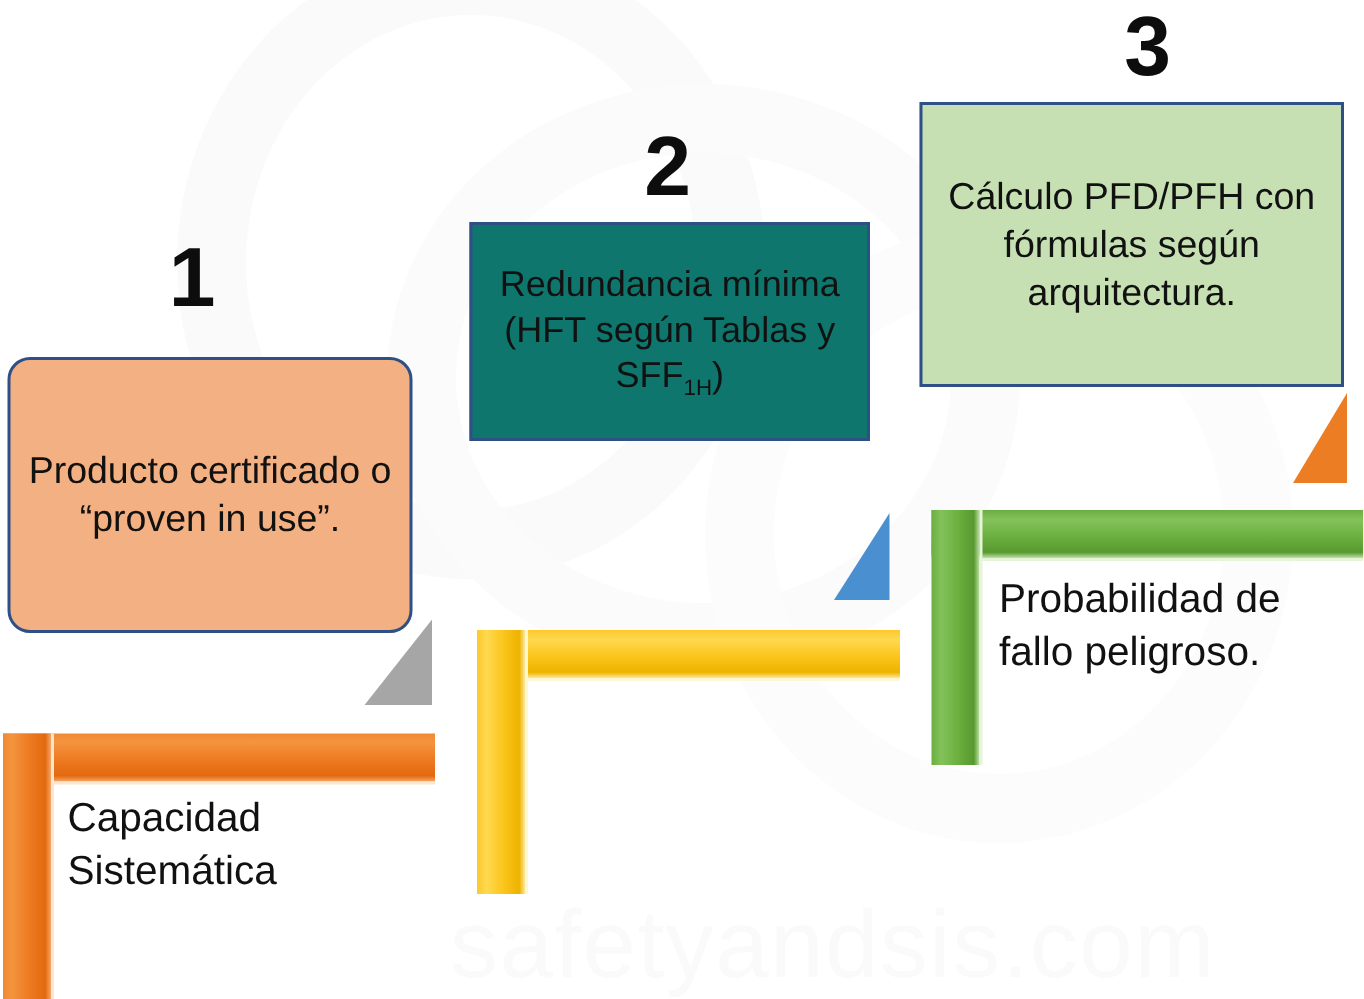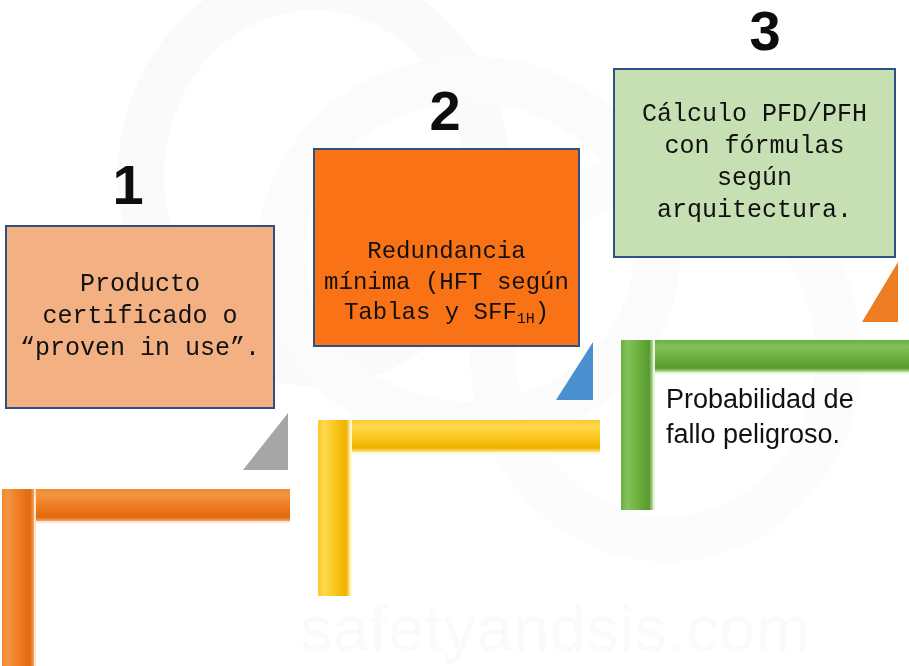--- a/index.html
+++ b/index.html
@@ -56,22 +56,21 @@
     position: absolute;
     border: 2px solid #2e5084;
     box-sizing: border-box;
     display: flex;
     align-items: center;
     justify-content: center;
     text-align: center;
     color: #111111;
     font-size: 25px;
     line-height: 1.28;
-    padding: 16px 8px;
-    font-family: Liberation Mono, monospace;
+    padding: 0 8px;
   }
   .box .txt { width: 100%; }
   .box sub { font-size: 0.62em; vertical-align: baseline; position: relative; top: 0.28em; }
 
   
   .lshape { position: absolute; }
   .lshape .arm-h, .lshape .arm-v {
     position: absolute;
     box-sizing: border-box;
   }
@@ -141,39 +140,41 @@
 
   <div class="lshape lg" style="left:621px; top:340px; width:288px; height:170px;">
     <div class="arm-h" style="width:288px; height:34px;"></div>
     <div class="arm-v" style="width:34px; height:170px;"></div>
   </div>
   <div class="caption" style="left:666px; top:382px; width:250px;">Probabilidad de
 fallo peligroso.</div>
 
   <div class="step-number" style="left:395px; top:83px; width:100px;">2</div>
 
-  <div class="box" id="box2" style="left:313px; top:148px; width:267px; height:199px; background:#f97316; font-size:24px;align-items:flex-end;">
+  <div class="box" id="box2" style="left:313px; top:148px; width:267px; height:146px; background:#0f766e; font-size:24px;">
     <span class="txt"><span>Redundancia mínima (HFT según Tablas y SFF</span><sub>1H</sub><span>)</span></span>
   </div>
 
   <div class="tri" style="left:556px; top:342px;
        border-left:37px solid transparent; border-bottom:58px solid #4A90D0;"></div>
 
   <div class="lshape ly" style="left:318px; top:420px; width:282px; height:176px;">
     <div class="arm-h" style="width:282px; height:34px;"></div>
     <div class="arm-v" style="width:34px; height:176px;"></div>
   </div>
 
   <div class="step-number" style="left:78px; top:157px; width:100px;">1</div>
 
-  <div class="box" id="box1" style="left:5px; top:225px; width:270px; height:184px; background:#F3B183;">
+  <div class="box" id="box1" style="left:5px; top:238px; width:270px; height:184px; background:#F3B183;border-radius:15px;">
     <span class="txt">Producto certificado o “proven in use”.</span>
   </div>
 
   <div class="tri" style="left:243px; top:413px;
        border-left:45px solid transparent; border-bottom:57px solid #A6A6A6;"></div>
 
   <div class="lshape lo" style="left:2px; top:489px; width:288px; height:177px;">
     <div class="arm-h" style="width:288px; height:34px;"></div>
     <div class="arm-v" style="width:34px; height:177px;"></div>
   </div>
+  <div class="caption" style="left:45px; top:528px; width:250px;">Capacidad
+Sistemática</div>
 
 </div>
 
 </body></html>

